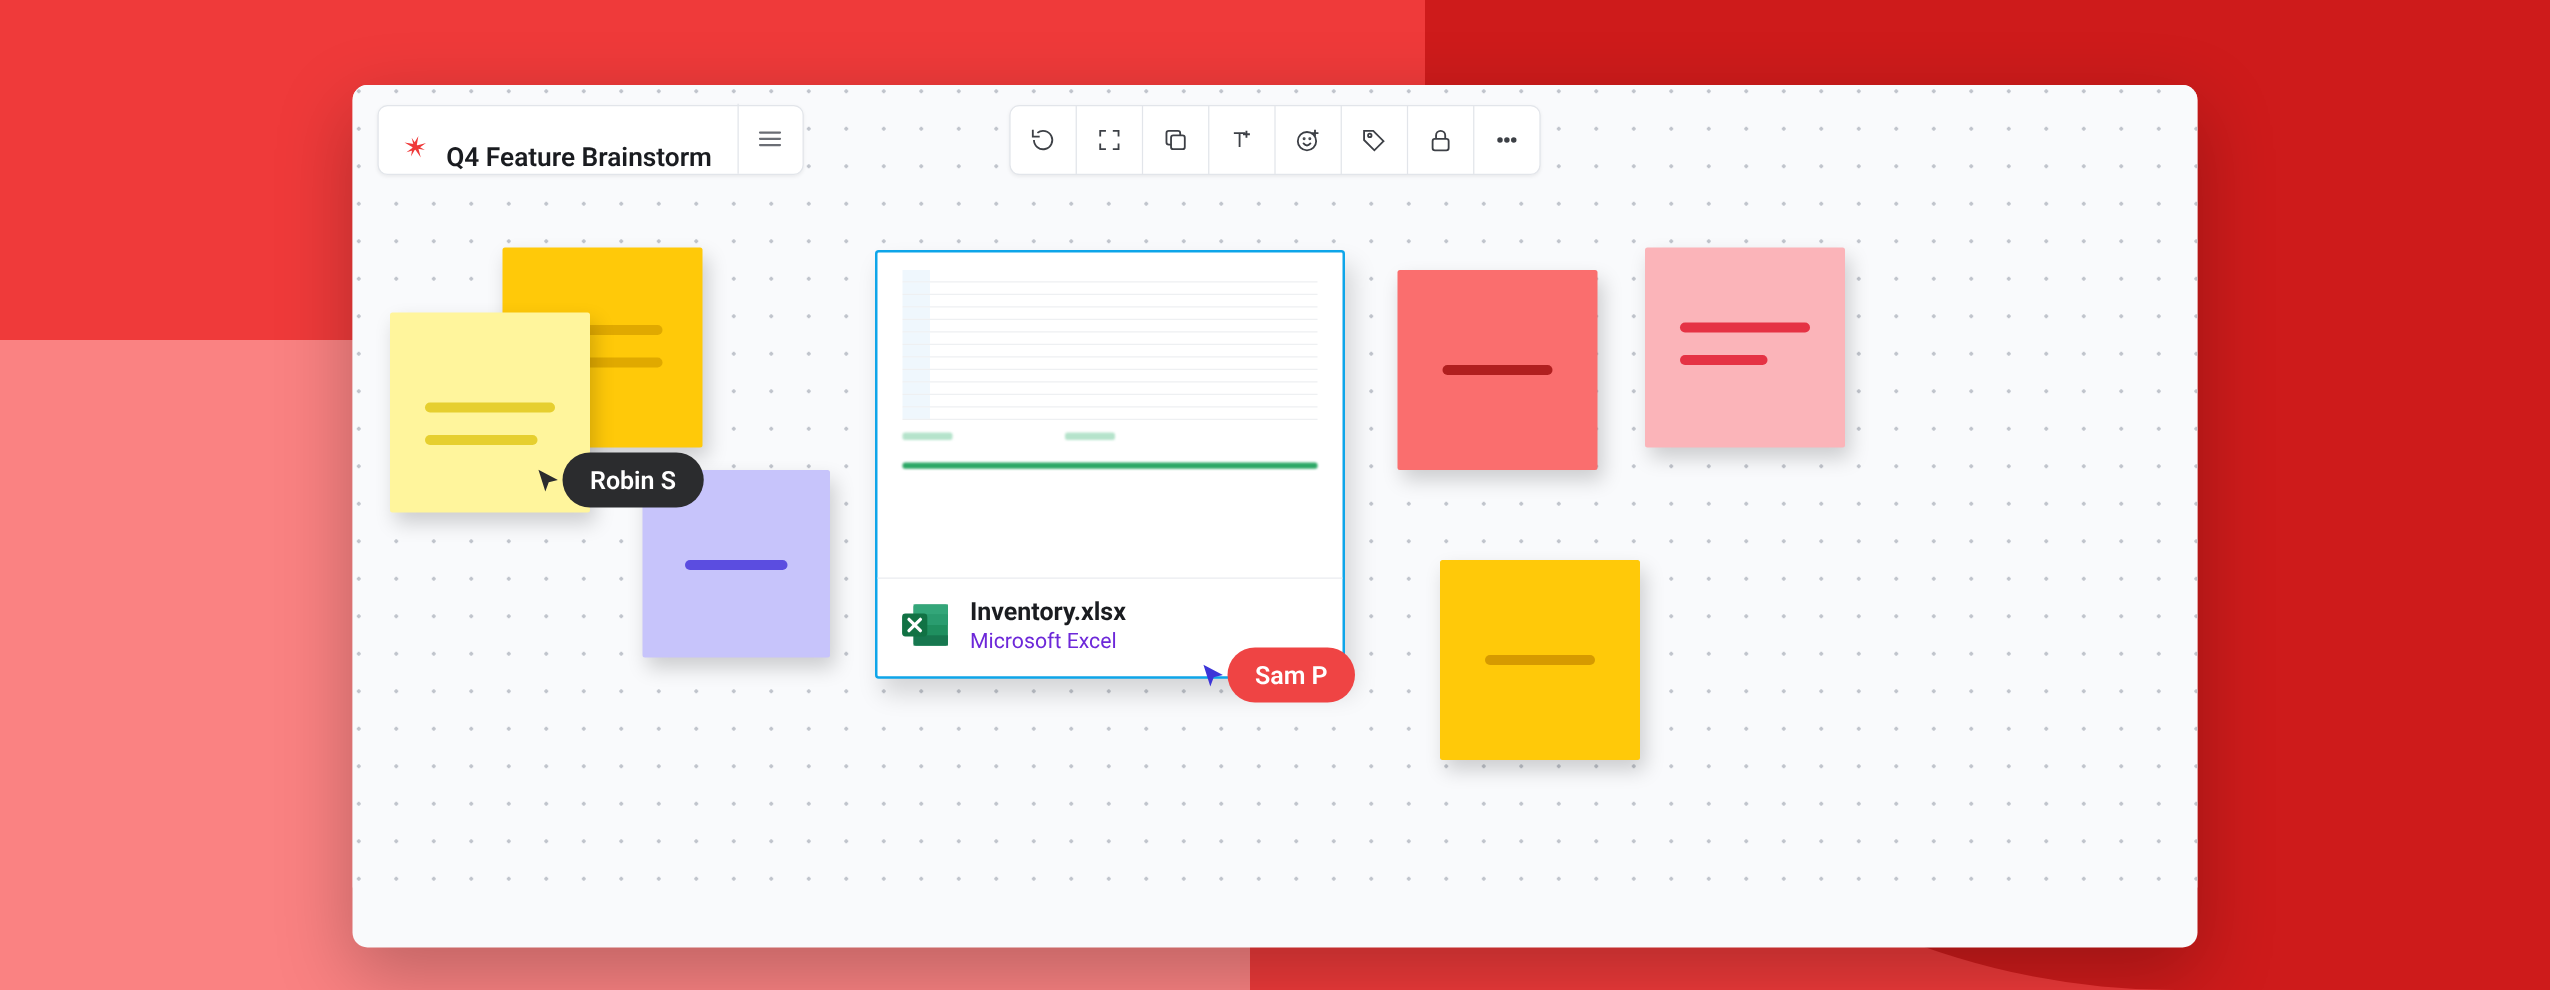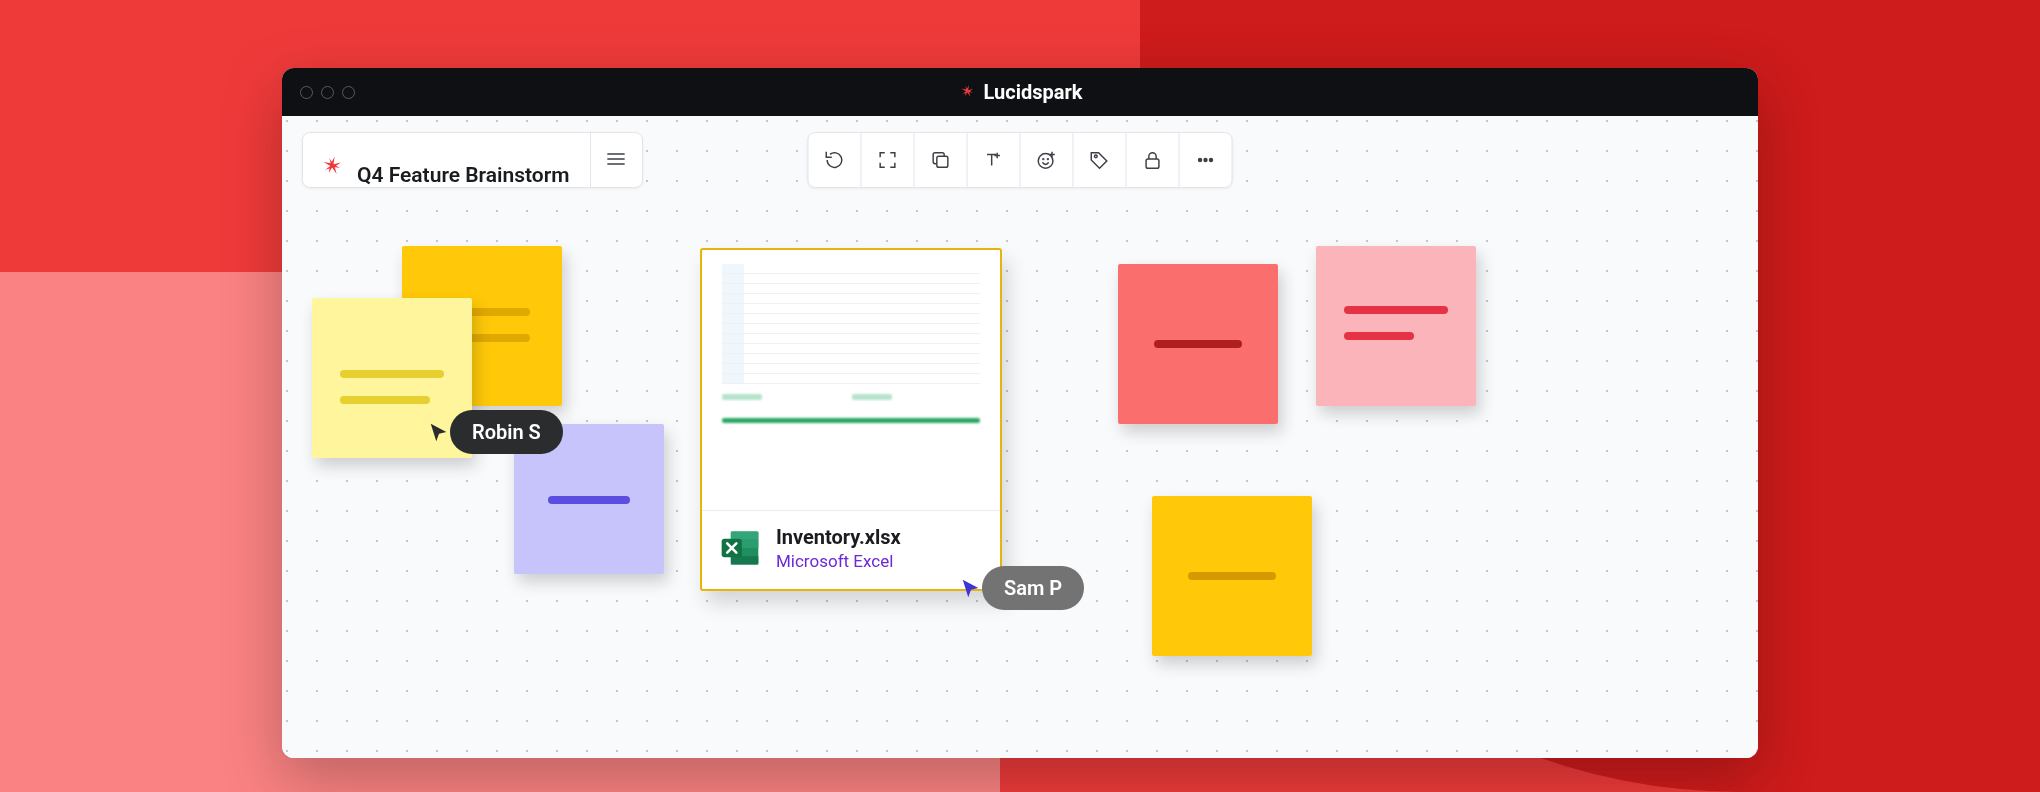--- a/index.html
+++ b/index.html
@@ -126,23 +126,23 @@
   font-size: 20px;
   font-weight: 600;
   color: #fff;
   white-space: nowrap;
   text-align: right;
 }
 
 
 .file-card {
   position: absolute;
-  width: 302px;
+  width: 376px;
   background: #fff;
-  border: 2px solid #eab308;
+  border: 2px solid #0ea5e9;
   border-radius: 3px;
   box-shadow: 6px 12px 20px rgba(0,0,0,0.15);
 }
 .file-card .preview {
   height: 260px;
   position: relative;
   padding: 14px 20px;
   display: flex;
   flex-direction: column;
 }
@@ -158,36 +158,20 @@
 .file-card .meta-text .fname { font-size: 20px; font-weight: 700; color: #1a1c20; }
 .file-card .meta-text .ftype { font-size: 17px; color: #6d28d9; margin-top: 2px; }
 </style>
 </head>
 <body>
 
 <div class="bg-dark"></div>
 <div class="bg-pink"></div>
 
 <div class="window">
-  <div class="titlebar">
-    <div class="traffic-lights">
-      <span></span>
-      <span></span>
-      <span></span>
-    </div>
-    <div class="app-title">
-      <svg viewBox="0 0 24 24">
-        <g fill="#ef3a3a">
-            <path d="M12 2 L13.2 8.8 L20 10 L13.2 11.2 L12 18 L10.8 11.2 L4 10 L10.8 8.8 Z" transform="rotate(20 12 12)"></path>
-            <path d="M12 2 L13.2 8.8 L20 10 L13.2 11.2 L12 18 L10.8 11.2 L4 10 L10.8 8.8 Z" transform="rotate(65 12 12)"></path>
-          </g>
-      </svg>
-      <span>Lucidspark</span>
-    </div>
-  </div>
 
   <div class="canvas">
     <div class="dots"></div>
 
     <div class="doc-title">
       <div class="logo">
         <svg viewBox="0 0 24 24">
             <g fill="#ef3a3a">
               <path d="M12 2 L13.2 8.8 L20 10 L13.2 11.2 L12 18 L10.8 11.2 L4 10 L10.8 8.8 Z" transform="rotate(20 12 12)"></path>
               <path d="M12 2 L13.2 8.8 L20 10 L13.2 11.2 L12 18 L10.8 11.2 L4 10 L10.8 8.8 Z" transform="rotate(65 12 12)"></path>
@@ -338,21 +322,21 @@
           <div class="fname">Inventory.xlsx</div>
           <div class="ftype">Microsoft Excel</div>
         </div>
       </div>
     </div>
 
     <div class="cursor-pill" style="left:678px; top:450px;">
       <svg class="pointer" viewBox="0 0 24 24">
           <path d="M3 3 L20 12 L12 14 L9 22 Z" fill="#3d35d8"></path>
         </svg>
-      <div class="pill" style="background:#737373;">Sam P</div>
+      <div class="pill" style="background:#ef4444;">Sam P</div>
     </div>
 
     <div class="sticky" style="left:836px; top:148px; width:160px; height:160px; background:#fa6e6e;">
       <div class="line" style="left:36px; top:76px; width:88px; background:#b01f1f;"></div>
     </div>
     <div class="sticky" style="left:1034px; top:130px; width:160px; height:160px; background:#fbb4b9;">
       <div class="line" style="left:28px; top:60px; width:104px; background:#e53244;"></div>
       <div class="line" style="left:28px; top:86px; width:70px; background:#e53244;"></div>
     </div>
     <div class="sticky" style="left:870px; top:380px; width:160px; height:160px; background:#ffc909;">

